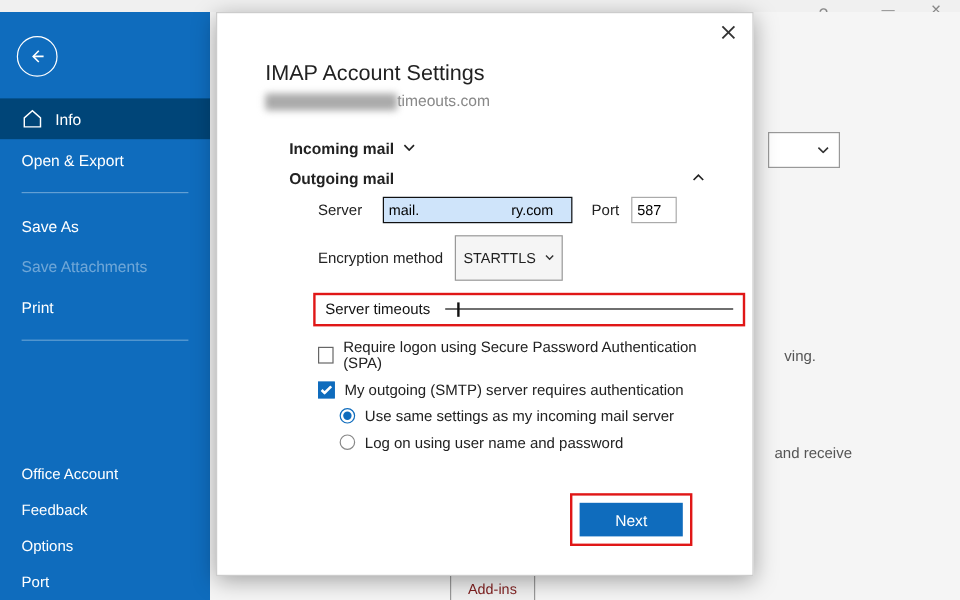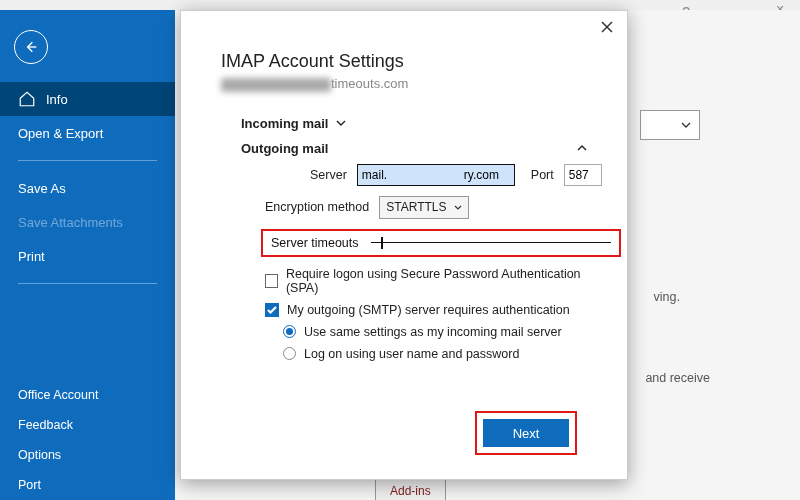--- a/index.html
+++ b/index.html
@@ -32,25 +32,25 @@
   .dialog-close svg { width:12px; height:12px; stroke:#333; stroke-width:1.5; }
   .dialog-inner { padding: 40px 40px 20px 40px; }
   .dlg-title { font-size: 18px; font-weight: 500; color:#222; margin-bottom: 4px; }
   .dlg-subtitle { font-size: 13px; color: #888; margin-bottom: 24px; }
   .dlg-subtitle .blurred { display:inline-block; filter: blur(3px); -webkit-filter: blur(3px); background:#aaa; color:transparent; width:110px; height:14px; border-radius:2px; vertical-align:middle; }
   .section { margin-bottom: 10px; padding-left: 20px; }
   .section-header { font-size: 13px; font-weight: 600; color:#222; display:flex; align-items:center; gap:8px; }
   .section-header svg { width:10px; height:6px; }
   .section-body { padding: 8px 0 0 24px; }
   .row { display:flex; align-items:center; margin-bottom:10px; font-size:12.5px; color:#222; gap:10px; }
-  .lbl { width: 110px; margin-left: 45px; }
+  .lbl { width: 110px; }
   .server-input { width: 158px; height:22px; border:1px solid #111; background:#cfe4fa; font-size:12px; padding:0 4px; }
   .port-lbl { margin-left:6px; }
   .port-input { width:38px; height:22px; border:1px solid #aaa; font-size:12px; padding:0 4px; }
-  .enc-select { width:90px; height:23px; border:1px solid #999; background:#f5f5f5; font-size:12px; display:flex; align-items:center; justify-content:space-between; padding:0 6px; }
+  .enc-select { width:90px; height:38px; border:1px solid #999; background:#f5f5f5; font-size:12px; display:flex; align-items:center; justify-content:space-between; padding:0 6px; }
   .enc-select svg { width:8px; height:5px; }
   .timeout-row { display:flex; align-items:center; gap:12px; border:2.5px solid #e01717; padding:4px 8px; margin-left:-4px; margin-bottom:10px; width:360px; }
   .timeout-lbl { font-size:12.5px; color:#111; }
   .slider { position:relative; flex:1; height:16px; }
   .slider-track { position:absolute; top:7px; left:0; right:0; height:1px; background:#111; }
   .slider-thumb { position:absolute; left:10px; top:2px; width:2px; height:12px; background:#111; }
   .chk-row { display:flex; align-items:center; gap:8px; margin-bottom:8px; font-size:12.5px; color:#222; }
   .chk-row.indent { padding-left:18px; }
   .checkbox { width:14px; height:14px; border:1px solid #666; display:inline-flex; align-items:center; justify-content:center; }
   .checkbox.checked { background:#0f6cbd; border-color:#0f6cbd; }

